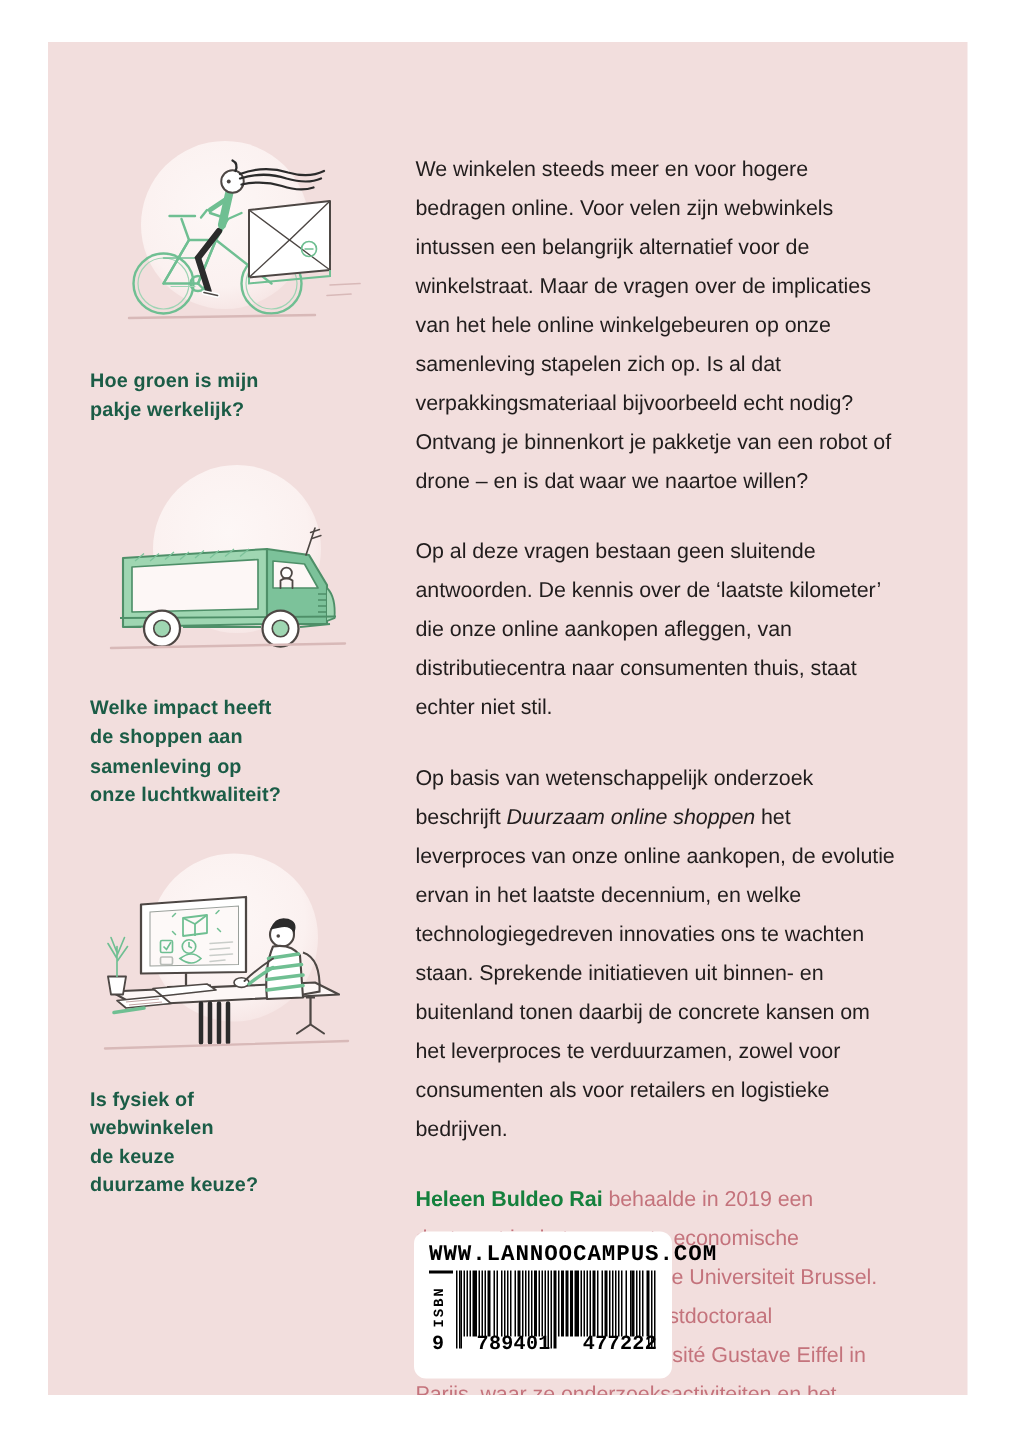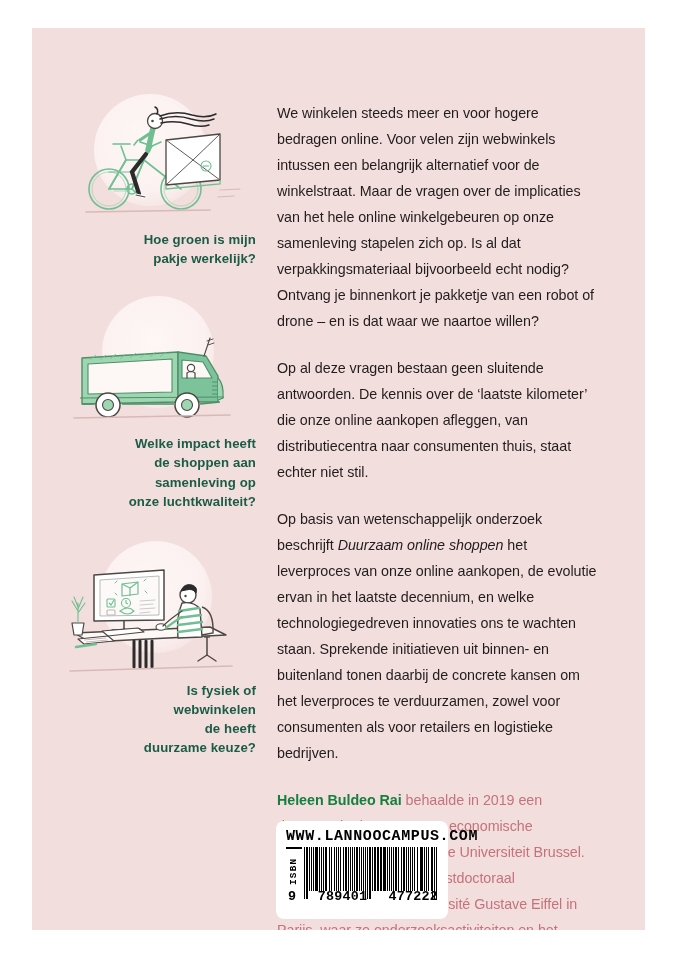--- a/index.html
+++ b/index.html
@@ -50,22 +50,22 @@
     position: absolute;
     border-radius: 50%;
     background: radial-gradient(circle at 45% 40%, #fdf7f6 0%, #fbf1f0 58%, rgba(248,230,229,0.25) 86%, rgba(242,222,221,0) 100%);
   }
   .illus-svg {
     position: absolute;
     left: 0;
     top: 0;
   }
   .caption {
-    margin-top: 2px;
-    text-align: right;
+    margin-top: 16px;
+    text-align: left;
     color: #1b5c46;
     font-size: 13.2px;
     font-weight: bold;
     line-height: 1.45;
     letter-spacing: 0.1px;
   }
   .caption span { display: block; }
 
   
   .right-col {
@@ -383,21 +383,21 @@
             <path d="M144 96 L150 96" stroke="#4d4744" stroke-width="1.3" fill="none"></path>
             <path d="M147 96 L147 114" stroke="#4d4744" stroke-width="1.5" fill="none"></path>
             <path d="M138 120 L147 114 L156 120" stroke="#4d4744" stroke-width="1.4" fill="none" stroke-linecap="round"></path>
 
             <path d="M10 130 L172 125" stroke="#d8b9b8" stroke-width="1.6" stroke-linecap="round" fill="none"></path>
           </svg>
         </div>
         <div class="caption">
           <span>Is fysiek of</span>
           <span>webwinkelen</span>
-          <span>de heeft</span>
+          <span>de keuze</span>
           <span>duurzame keuze?</span>
         </div>
       </div>
 
     </div>
 
     <div class="right-col">
       <p class="para">We winkelen steeds meer en voor hogere bedragen online. Voor velen zijn webwinkels intussen een belangrijk alternatief voor de winkelstraat. Maar de vragen over de implicaties van het hele online winkelgebeuren op onze samenleving stapelen zich op. Is al dat verpakkingsmateriaal bijvoorbeeld echt nodig? Ontvang je binnenkort je pakketje van een robot of drone – en is dat waar we naartoe willen?</p>
       <p class="para">Op al deze vragen bestaan geen sluitende antwoorden. De kennis over de ‘laatste kilometer’ die onze online aankopen afleggen, van distributiecentra naar consumenten thuis, staat echter niet stil.</p>
       <p class="para"><span>Op basis van wetenschappelijk onderzoek beschrijft </span><em>Duurzaam online shoppen</em><span> het leverproces van onze online aankopen, de evolutie ervan in het laatste decennium, en welke technologiegedreven innovaties ons te wachten staan. Sprekende initiatieven uit binnen- en buitenland tonen daarbij de concrete kansen om het leverproces te verduurzamen, zowel voor consumenten als voor retailers en logistieke bedrijven.</span></p>

